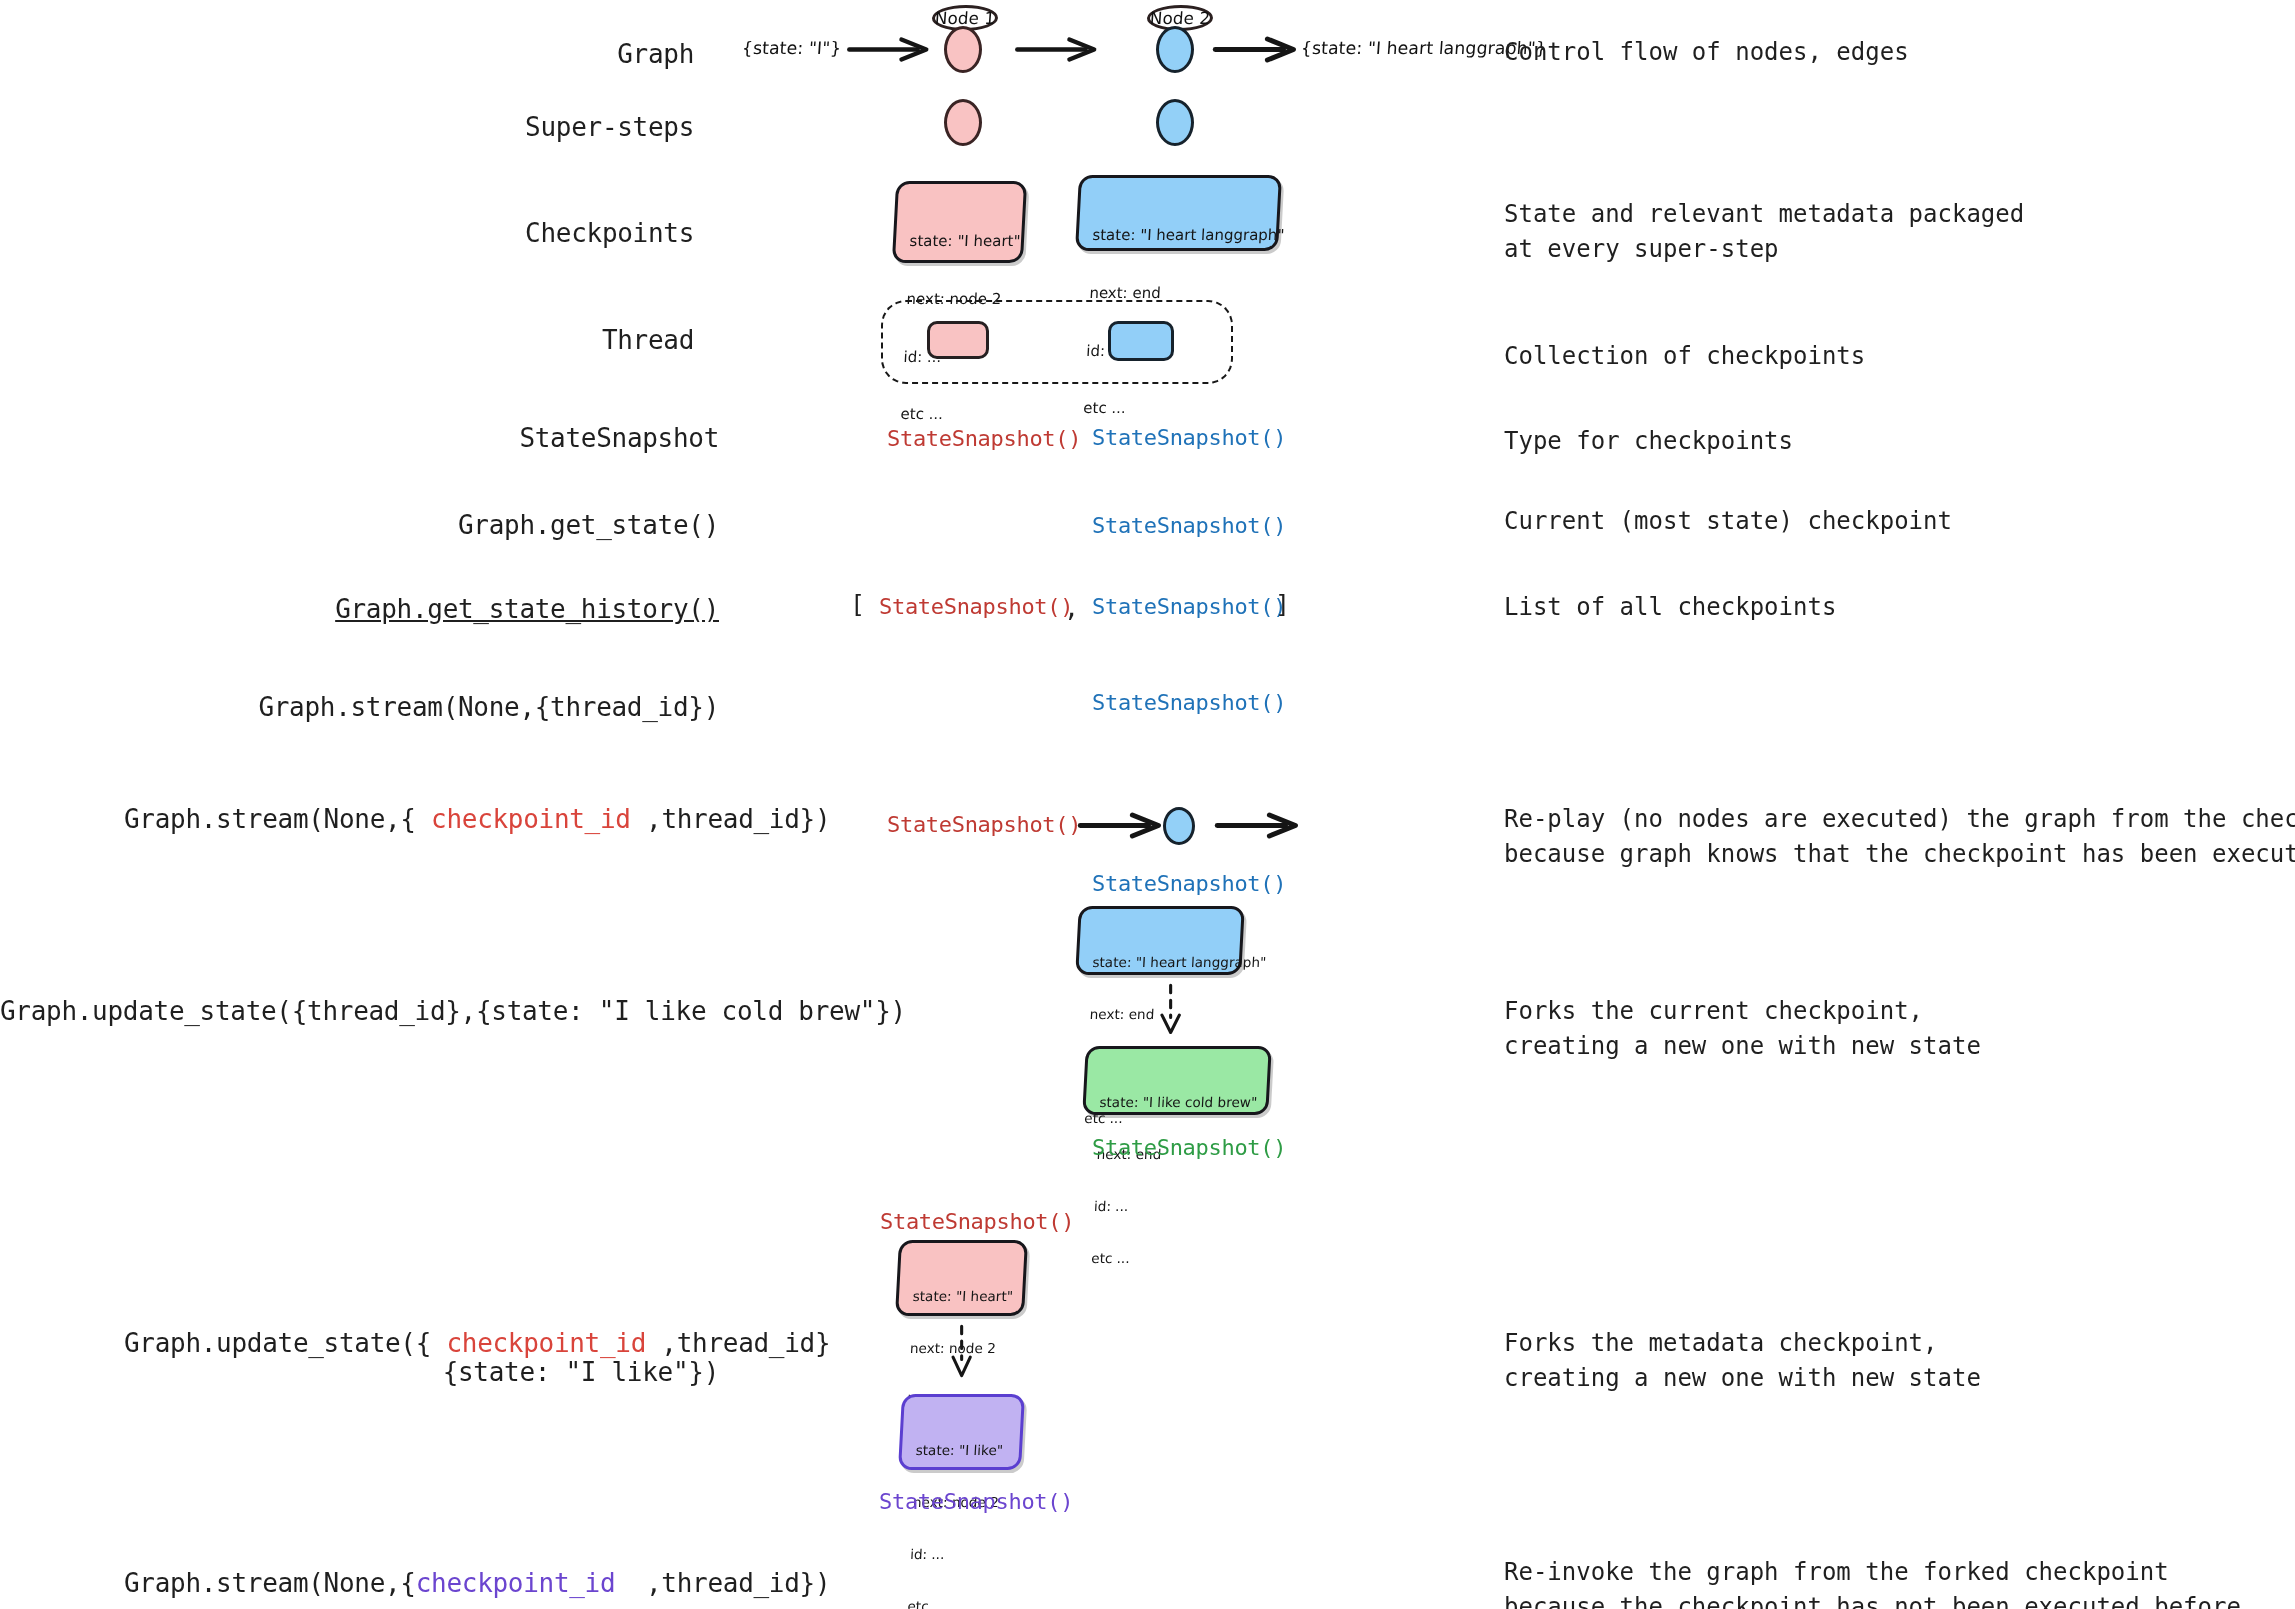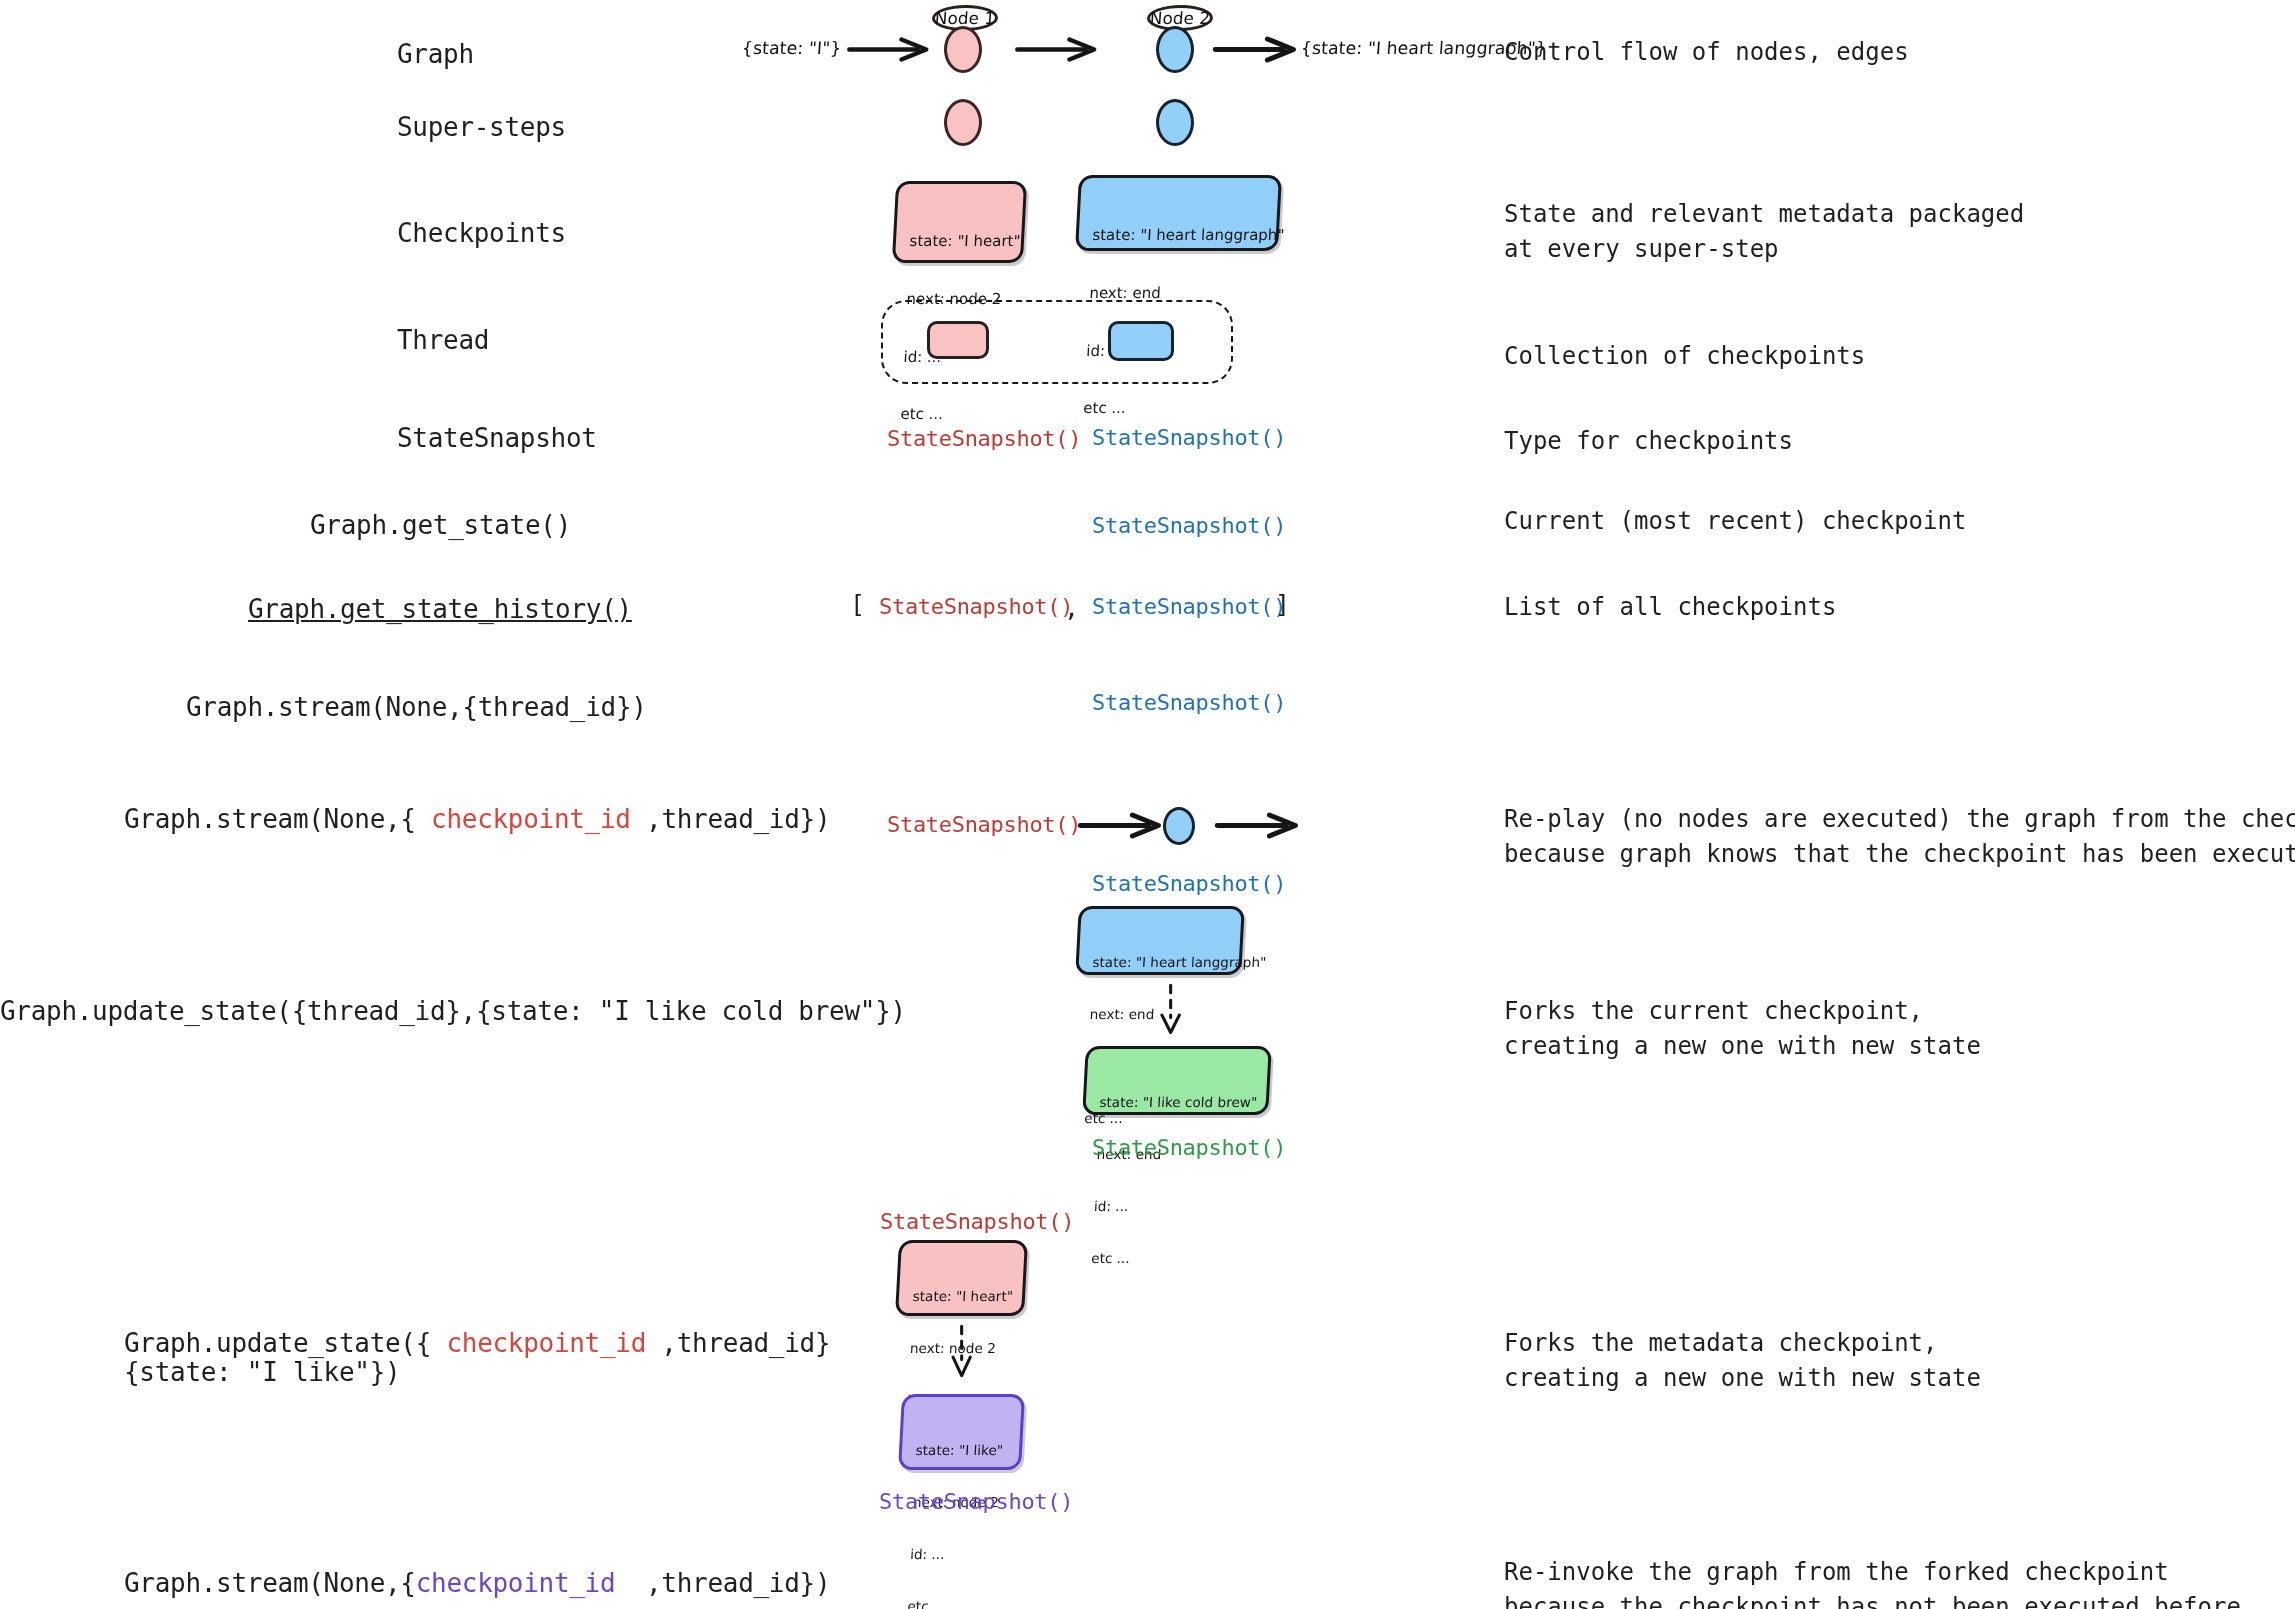--- a/index.html
+++ b/index.html
@@ -14,20 +14,21 @@
     height:1610px;
     background:#ffffff;
     overflow:hidden;
   }
   .abs{position:absolute;}
   
   .rowlabel{
     font-family:"DejaVu Sans Mono", monospace;
     font-size:26px;
     letter-spacing:-0.3px;
+    text-align:right;
     white-space:pre;
     color:#1f1f1f;
     line-height:1.35;
   }
   
   .desc{
     font-family:"DejaVu Sans Mono", monospace;
     font-size:24px;
     line-height:1.45;
     white-space:pre;
@@ -179,21 +180,21 @@
 
   <div class="abs snap red" style="left:887px;top:426px;">StateSnapshot()</div>
   <div class="abs snap blue" style="left:1092px;top:425px;">StateSnapshot()</div>
 
   <div class="abs desc" style="left:1504px;top:424px;">Type for checkpoints</div>
 
   <div class="abs rowlabel" style="left:310px;top:508px;width:409px;">Graph.get_state()</div>
 
   <div class="abs snap blue" style="left:1092px;top:513px;">StateSnapshot()</div>
 
-  <div class="abs desc" style="left:1504px;top:504px;">Current (most recent) checkpoint</div>
+  <div class="abs desc" style="left:1504px;top:504px;">Current (most state) checkpoint</div>
 
   <div class="abs rowlabel" style="left:248px;top:592px;width:471px;text-decoration:underline;">Graph.get_state_history()</div>
 
   <div class="abs bracket" style="left:850px;top:590px;">[</div>
   <div class="abs snap red" style="left:879px;top:594px;">StateSnapshot()</div>
   <div class="abs bracket" style="left:1064px;top:594px;">,</div>
   <div class="abs snap blue" style="left:1092px;top:594px;">StateSnapshot()</div>
   <div class="abs bracket" style="left:1275px;top:590px;">]</div>
 
   <div class="abs desc" style="left:1504px;top:590px;">List of all checkpoints</div>

